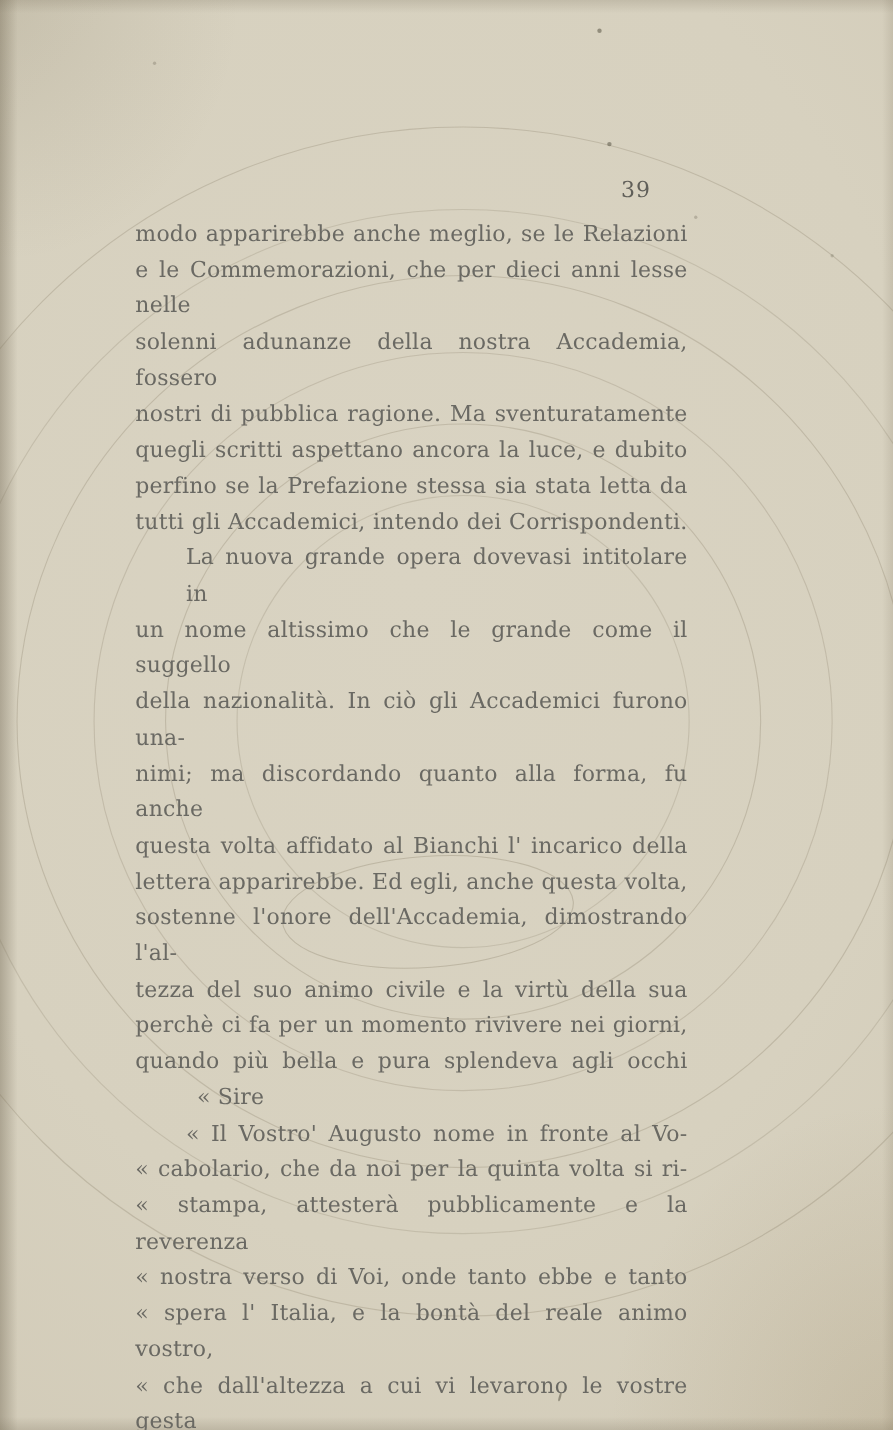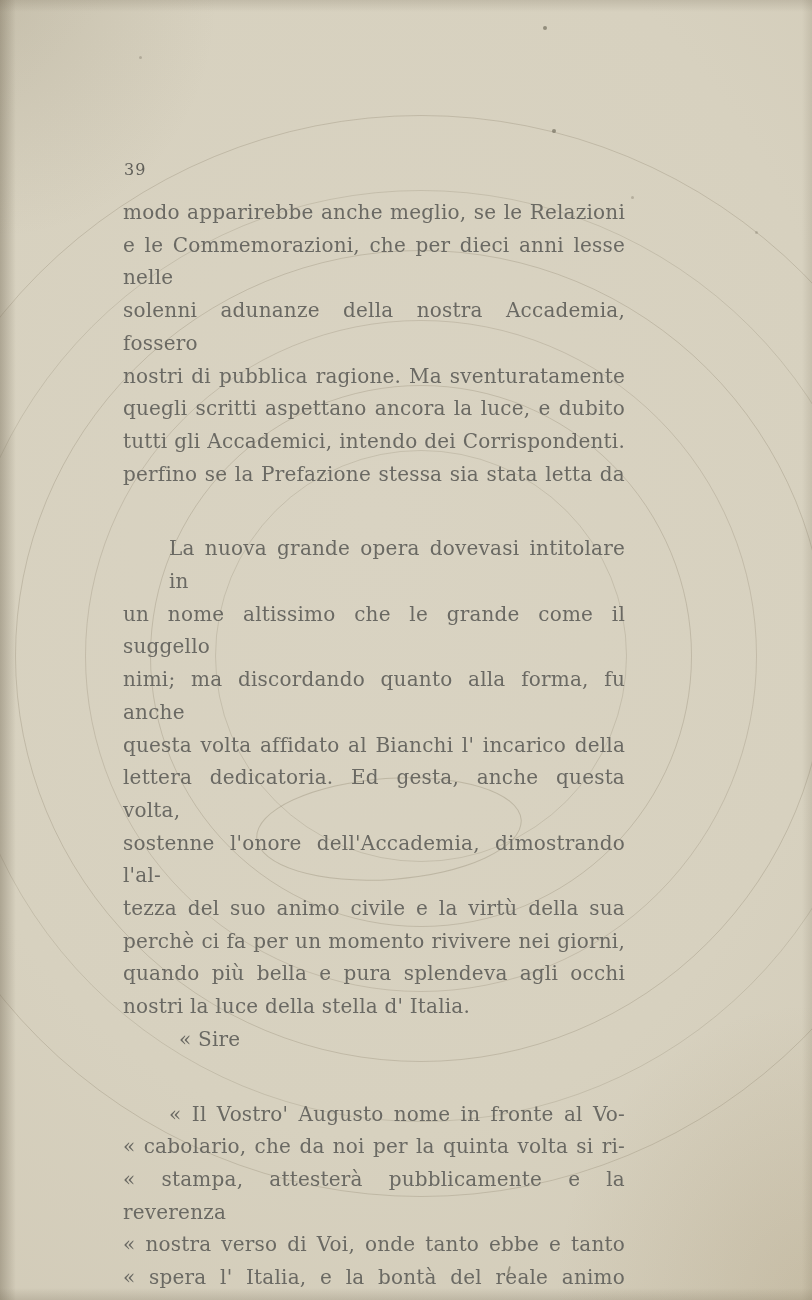--- a/index.html
+++ b/index.html
@@ -32,31 +32,31 @@
   .arc.a4 { left:15px;  top:250px; width:810px; height:810px; }
   .arc.a5 { left:-45px; top:190px; width:930px; height:930px; border-color:rgba(128,118,96,.22); }
   .arc.a6 { left:-120px;top:115px; width:1080px;height:1080px; }
   .arc.seal { left:256px; top:778px; width:264px; height:100px;
               transform:rotate(-4deg); border-color:rgba(128,118,96,.30); border-radius:50%; }
 
   
   .speck { position:absolute; background:rgba(90,85,70,.55); border-radius:50%; }
 
   .pagenum {
-    position:absolute; left:124px; top:160px; width:452px;
-    text-align:left; font-size:16px; color:#605f59; letter-spacing:1px;
+    position:absolute; left:140px; top:160px; width:452px;
+    text-align:right; font-size:20px; color:#605f59; letter-spacing:1px;
   }
   .textblock {
     position:absolute; left:123px; top:196px; width:502px;
     font-size:20px; line-height:32.7px; color:#6a6963;
     letter-spacing:.2px;
   }
   .ln { white-space:nowrap; }
   .ln.j { white-space:normal; text-align:justify; text-align-last:justify; }
-  .ln.ind { padding-left:46px;margin-top:42px; }
+  .ln.ind { padding-left:46px; }
   .ln.ind2 { padding-left:56px; }
 </style>
 </head>
 <body>
 
 <div class="scan">
 
   <div class="edge-left"></div>
   <div class="edge-top"></div>
   <div class="edge-right"></div>
@@ -80,32 +80,32 @@
   <div class="speck" style="left:755px; top:231px; width:3px; height:3px; opacity:.45;"></div>
 
   <div class="pagenum">39</div>
 
   <div class="textblock">
     <div class="ln j">modo apparirebbe anche meglio, se le Relazioni</div>
     <div class="ln j">e le Commemorazioni, che per dieci anni lesse nelle</div>
     <div class="ln j">solenni adunanze della nostra Accademia, fossero</div>
     <div class="ln j">nostri di pubblica ragione. Ma sventuratamente</div>
     <div class="ln j">quegli scritti aspettano ancora la luce, e dubito</div>
+    <div class="ln j">perfino se la Prefazione stessa sia stata letta da</div>
     <div class="ln j">tutti gli Accademici, intendo dei Corrispondenti.</div>
-    <div class="ln j">perfino se la Prefazione stessa sia stata letta da</div>
     <div class="ln j ind">La nuova grande opera dovevasi intitolare in</div>
     <div class="ln j">un nome altissimo che le grande come il suggello</div>
+    <div class="ln j">della nazionalità. In ciò gli Accademici furono una-</div>
     <div class="ln j">nimi; ma discordando quanto alla forma, fu anche</div>
     <div class="ln j">questa volta affidato al Bianchi l' incarico della</div>
-    <div class="ln j">lettera dedicatoria. Ed gesta, anche questa volta,</div>
+    <div class="ln j">lettera apparirebbe. Ed egli, anche questa volta,</div>
     <div class="ln j">sostenne l'onore dell'Accademia, dimostrando l'al-</div>
     <div class="ln j">tezza del suo animo civile e la virtù della sua</div>
     <div class="ln j">perchè ci fa per un momento rivivere nei giorni,</div>
     <div class="ln j">quando più bella e pura splendeva agli occhi</div>
-    <div class="ln">nostri la luce della stella d' Italia.</div>
     <div class="ln ind2">« Sire</div>
     <div class="ln j ind">« Il Vostro' Augusto nome in fronte al Vo-</div>
     <div class="ln j">« cabolario, che da noi per la quinta volta si ri-</div>
     <div class="ln j">« stampa, attesterà pubblicamente e la reverenza</div>
     <div class="ln j">« nostra verso di Voi, onde tanto ebbe e tanto</div>
     <div class="ln j">« spera l' Italia, e la bontà del reale animo vostro,</div>
     <div class="ln j">« che dall'altezza a cui vi levarono le vostre gesta</div>
   </div>
 
 </div>

